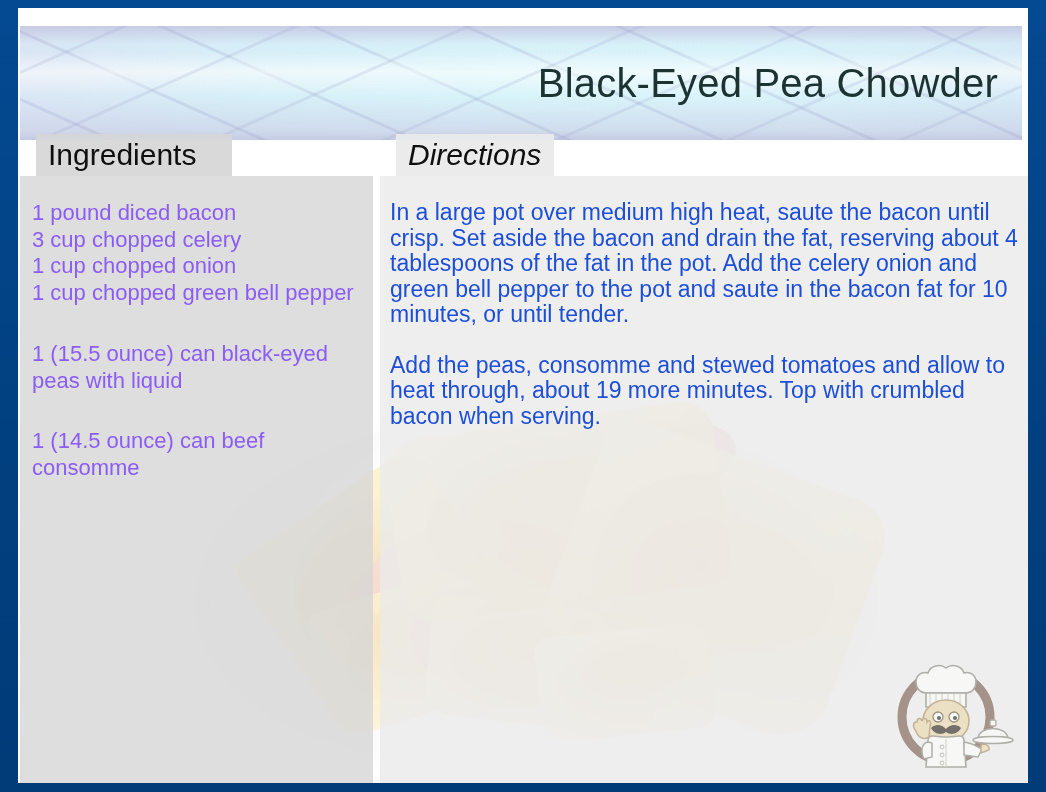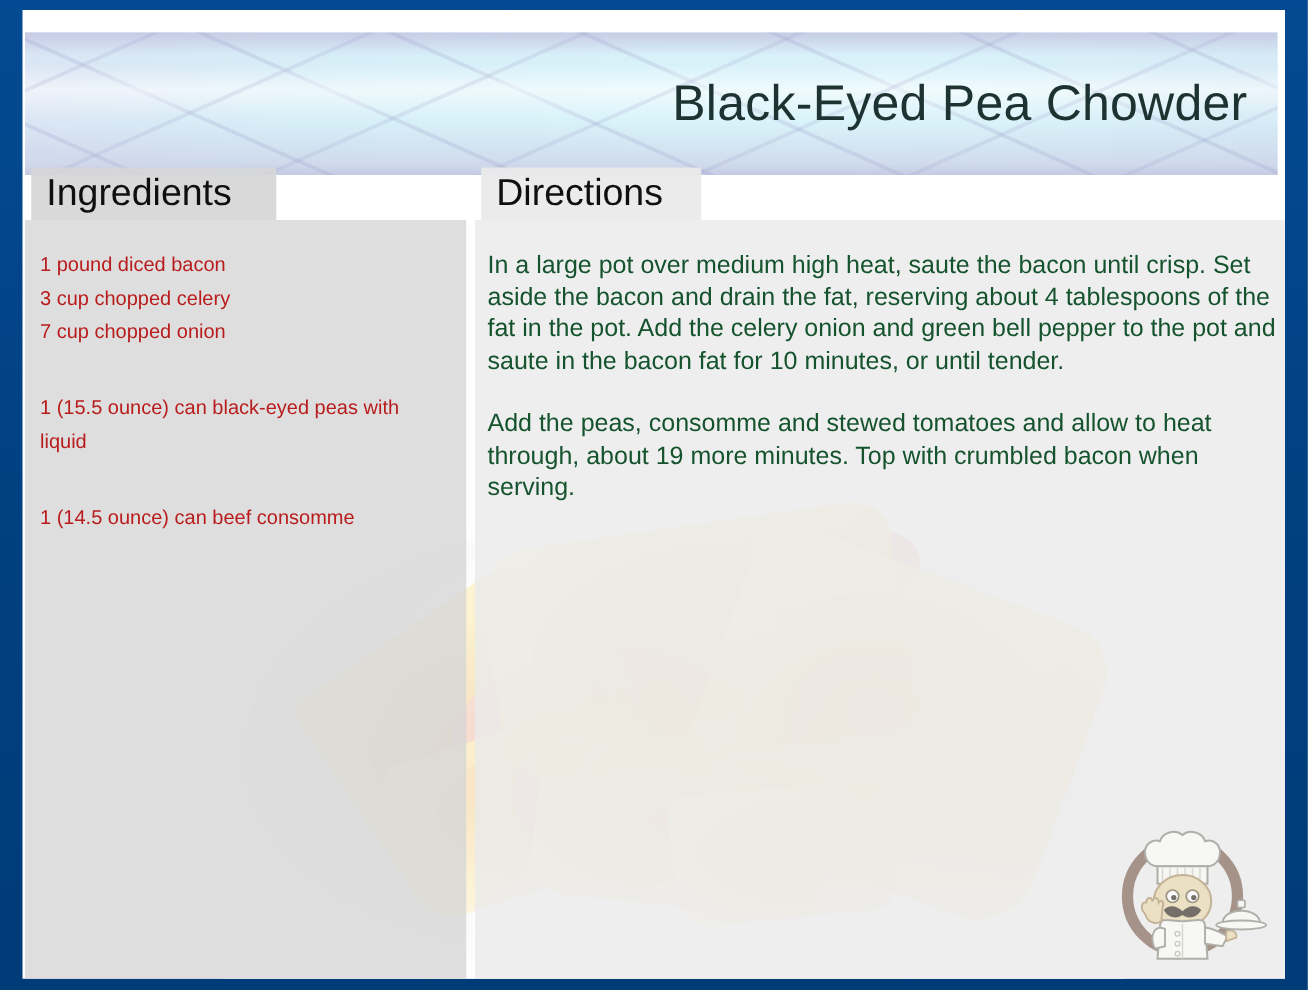--- a/index.html
+++ b/index.html
@@ -150,21 +150,21 @@
       rgba(255,255,255,0.88) 100%);
   }
 
   
   .panel{
     position:absolute;
     z-index:2;
   }
   .panel-tab{
     position:absolute;
-    top:0; left:5px;
+    top:0; left:16px;
     height:42px;
     padding:0 16px 0 12px;
     display:flex; align-items:center;
     font-size:30px;
     color:#0f0f0f;
     white-space:nowrap;
   }
   .panel-body{
     position:absolute;
     top:42px; left:0; right:0; bottom:0;
@@ -177,35 +177,35 @@
     width:353px; height:657px;
   }
   .panel-ingredients .panel-tab{ width:196px; background:rgba(214,214,214,0.93); }
   .panel-ingredients .panel-body{ background:rgba(214,214,214,0.80); }
 
   
   .panel-directions{
     left:362px; top:126px;
     width:660px; height:657px;
   }
-  .panel-directions .panel-tab{ width:176px; background:rgba(234,234,234,0.95); }
+  .panel-directions .panel-tab{ width:158px; background:rgba(234,234,234,0.95);font-style:italic; }
   .panel-directions .panel-body{ background:rgba(234,234,234,0.82); padding-left:10px; padding-right:18px; }
 
   .ingredient-line{
-    font-size:16px;
+    font-size:22px;
     line-height:26.7px;
-    color:#b91c1c;
+    color:#8b5cf6;
     white-space:nowrap;
   }
   .ingredient-line.wrap{ white-space:normal;margin-top:34px; }
 
   .direction-para{
-    font-size:20px;
+    font-size:23px;
     line-height:25.5px;
-    color:#14532d;
+    color:#1d4ed8;
   }
   .direction-para + .direction-para{ margin-top:25px; }
 
   
   .chef-logo{
     position:absolute;
     right:14px; bottom:8px;
     width:128px; height:128px;
     z-index:3;
     opacity:0.62;
@@ -236,21 +236,22 @@
       <div class="toast tone t5"></div>
       <div class="toast tone t6"></div>
       <div class="photo-veil"></div>
     </div>
 
     <section class="panel panel-ingredients">
       <div class="panel-tab">Ingredients</div>
       <div class="panel-body">
         <div class="ingredient-line">1 pound diced bacon</div>
         <div class="ingredient-line">3 cup chopped celery</div>
-        <div class="ingredient-line">7 cup chopped onion</div>
+        <div class="ingredient-line">1 cup chopped onion</div>
+        <div class="ingredient-line">1 cup chopped green bell pepper</div>
         <div class="ingredient-line wrap">1 (15.5 ounce) can black-eyed peas with liquid</div>
         <div class="ingredient-line wrap">1 (14.5 ounce) can beef consomme</div>
       </div>
     </section>
 
     <section class="panel panel-directions">
       <div class="panel-tab">Directions</div>
       <div class="panel-body">
         <p class="direction-para">In a large pot over medium high heat, saute the bacon until crisp. Set aside the bacon and drain the fat, reserving about 4 tablespoons of the fat in the pot. Add the celery onion and green bell pepper to the pot and saute in the bacon fat for 10 minutes, or until tender.</p>
         <p class="direction-para">Add the peas, consomme and stewed tomatoes and allow to heat through, about 19 more minutes. Top with crumbled bacon when serving.</p>

